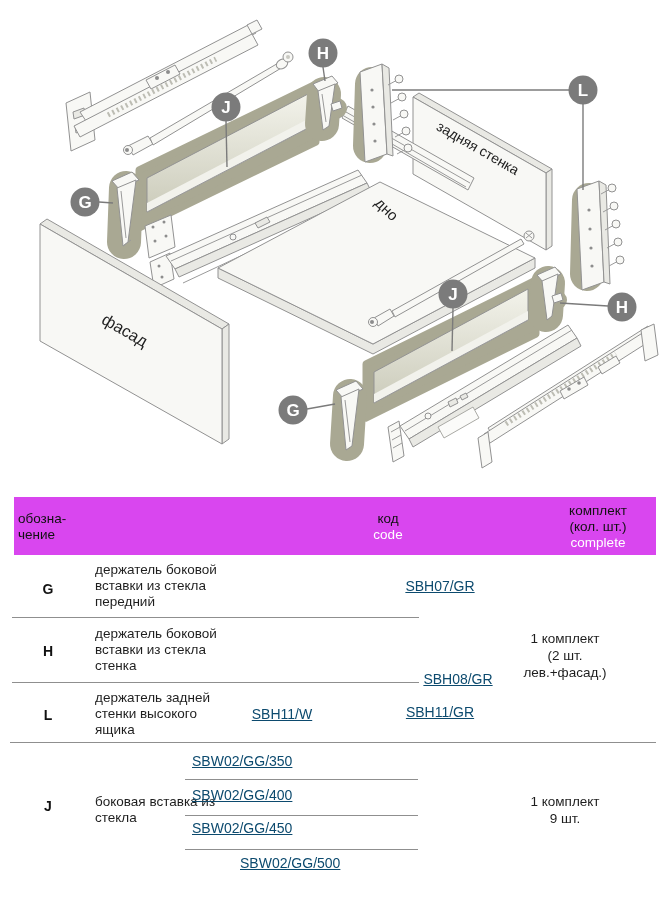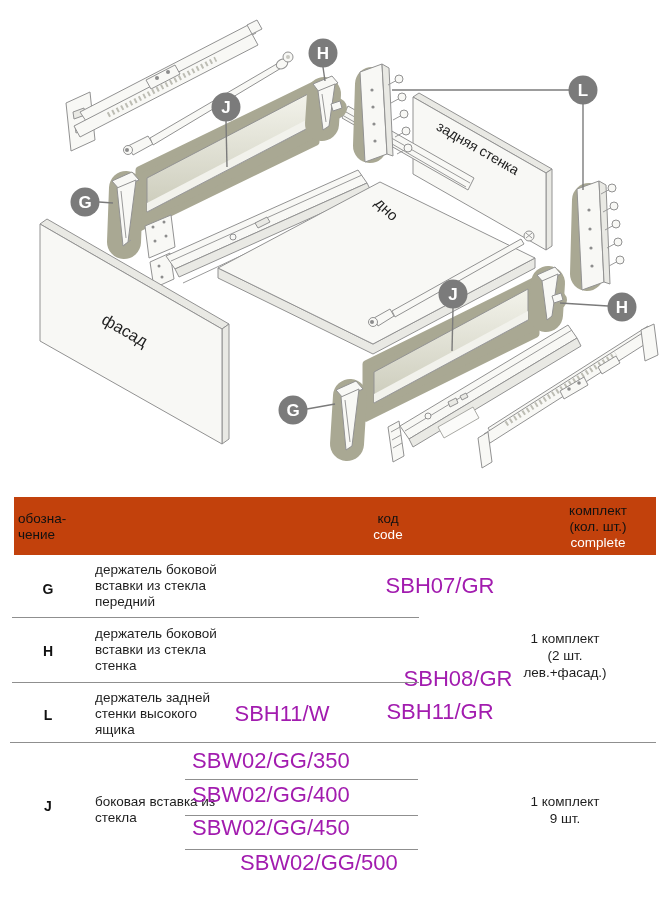--- a/index.html
+++ b/index.html
@@ -14,27 +14,27 @@
   .hl{fill:#a9a893}
   .hlstroke{stroke:#a9a893;stroke-width:34;stroke-linecap:round}
   .hole{fill:#8d8d8d}
   .leader{fill:none;stroke:#7b7b7b;stroke-width:1.4}
   .callout-circle{fill:#7b7b7b}
   .callout-letter{fill:#ffffff;font-weight:bold;font-size:17px;text-anchor:middle;
                   font-family:"Liberation Sans",sans-serif;}
   .plabel{fill:#1e1e1e;text-anchor:middle;font-family:"Liberation Sans",sans-serif;}
   
   #parts-table{position:absolute;left:0;top:497px;width:670px;height:403px;font-size:13.5px;line-height:16px;}
-  .thead{position:absolute;left:14px;top:0;width:642px;height:58px;background:#c2410c;}
+  .thead{position:absolute;left:14px;top:0;width:642px;height:58px;background:#d946ef;}
   .abs{position:absolute;}
   .ctr{text-align:center;}
   .white{color:#ffffff;}
   .black{color:#111111;}
   .letter{font-weight:bold;font-size:14px;color:#111;}
-  .code{font-size:22px;color:#a21caf;white-space:nowrap;}
+  .code{font-size:14px;color:#0c4a6e;white-space:nowrap;text-decoration:underline;}
   .hr{position:absolute;height:1px;background:#8f8f8f;}
   .desc div{white-space:nowrap;}
 </style>
 </head>
 <body>
 
 <div id="app">
 
   <svg id="diagram" width="670" height="497" viewBox="0 0 670 497">
     <defs>

